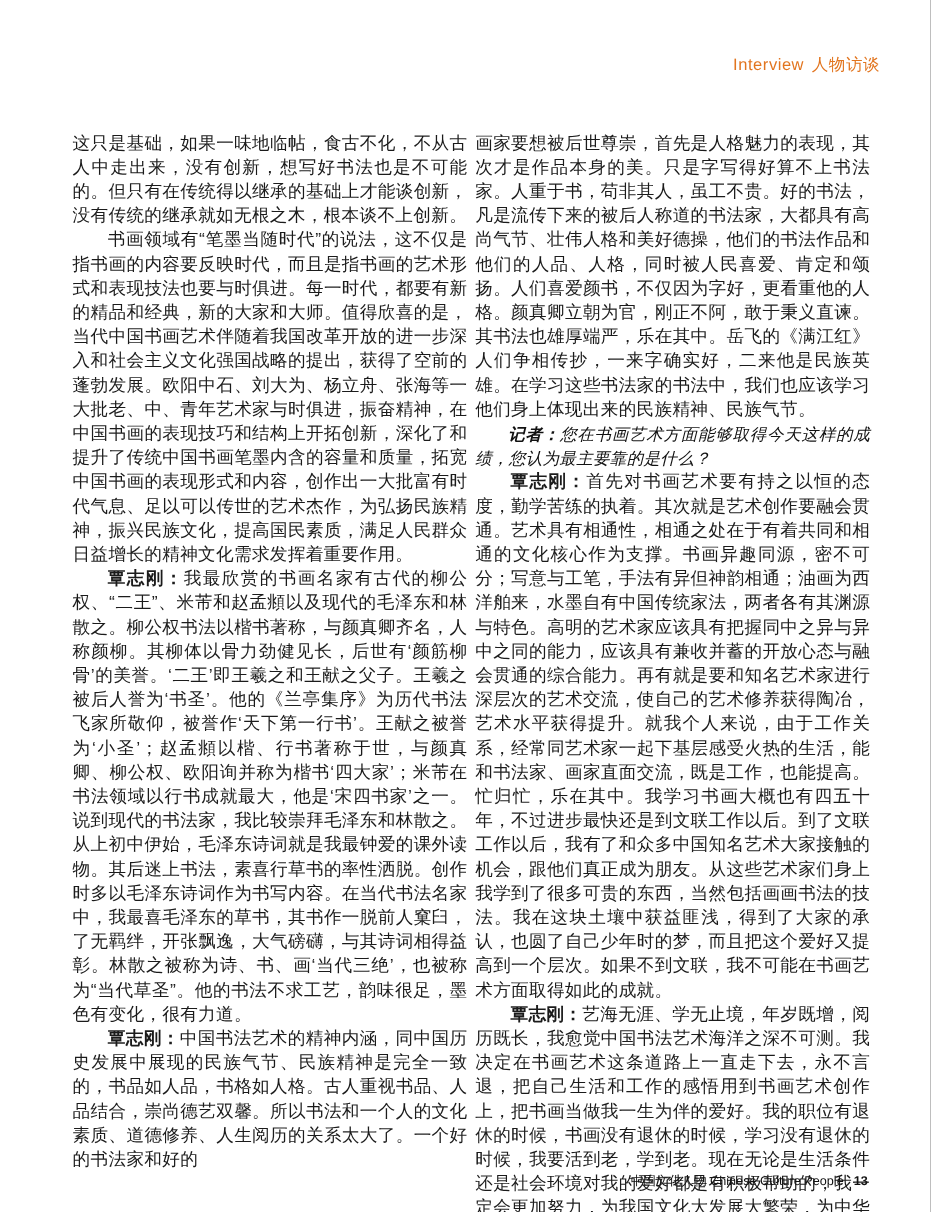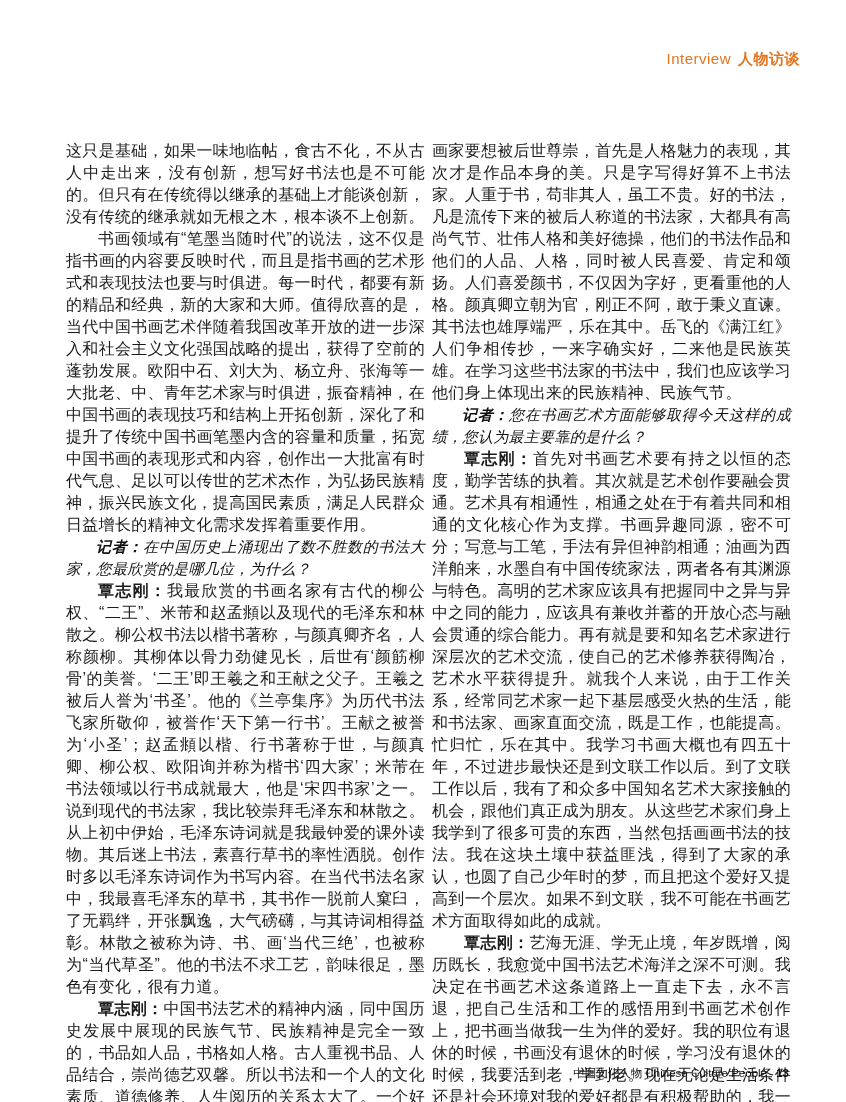--- a/index.html
+++ b/index.html
@@ -11,36 +11,36 @@
     overflow:hidden;
     font-family:"Liberation Sans","DejaVu Sans",sans-serif;
   }
   .header{
     position:absolute;
     top:50px;right:46px;
     font-size:15px;
     letter-spacing:0.5px;
     white-space:nowrap;
   }
-  .header .zh{font-weight:bold;margin-left:7px;}
+  .header .zh{font-weight:normal;margin-left:7px;}
   .col{
     position:absolute;
     top:120px;
     width:359px;
     font-size:16px;
     line-height:22px;
     color:#1b1b1b;
     text-align:justify;
     text-justify:inter-ideograph;
     letter-spacing:0.3px;
   }
   .col-left{left:66px;}
   .col-right{left:432px;}
   .col p{margin:0;padding:0;text-indent:2em;}
-  .col p.no-indent{text-indent:0;margin-top:20px;}
+  .col p.no-indent{text-indent:0;}
   .col p.question{
     font-family:"DejaVu Serif","Liberation Serif",serif;
     font-style:italic;
     font-size:15px;
     color:#111;
   }
   .col p b{font-weight:bold;}
   .footer{
     position:absolute;
     top:1066px;right:57px;
@@ -55,21 +55,20 @@
 
 <div class="page">
 
   <div class="header" style="color: rgb(226, 117, 31);">
     <span>Interview</span><span class="zh">人物访谈</span>
   </div>
 
   <div class="col col-left">
       <p class="body no-indent">这只是基础，如果一味地临帖，食古不化，不从古人中走出来，没有创新，想写好书法也是不可能的。但只有在传统得以继承的基础上才能谈创新，没有传统的继承就如无根之木，根本谈不上创新。</p>
       <p class="body">书画领域有“笔墨当随时代”的说法，这不仅是指书画的内容要反映时代，而且是指书画的艺术形式和表现技法也要与时俱进。每一时代，都要有新的精品和经典，新的大家和大师。值得欣喜的是，当代中国书画艺术伴随着我国改革开放的进一步深入和社会主义文化强国战略的提出，获得了空前的蓬勃发展。欧阳中石、刘大为、杨立舟、张海等一大批老、中、青年艺术家与时俱进，振奋精神，在中国书画的表现技巧和结构上开拓创新，深化了和提升了传统中国书画笔墨内含的容量和质量，拓宽中国书画的表现形式和内容，创作出一大批富有时代气息、足以可以传世的艺术杰作，为弘扬民族精神，振兴民族文化，提高国民素质，满足人民群众日益增长的精神文化需求发挥着重要作用。</p>
-      <p class="question"><b>记者：</b>在中国历史上涌现出了数不胜数的书法大家，您最欣赏的是哪几位，为什么？</p>
       <p class="answer"><b>覃志刚：</b>我最欣赏的书画名家有古代的柳公权、“二王”、米芾和赵孟頫以及现代的毛泽东和林散之。柳公权书法以楷书著称，与颜真卿齐名，人称颜柳。其柳体以骨力劲健见长，后世有‘颜筋柳骨’的美誉。‘二王’即王羲之和王献之父子。王羲之被后人誉为‘书圣’。他的《兰亭集序》为历代书法飞家所敬仰，被誉作‘天下第一行书’。王献之被誉为‘小圣’；赵孟頫以楷、行书著称于世，与颜真卿、柳公权、欧阳询并称为楷书‘四大家’；米芾在书法领域以行书成就最大，他是‘宋四书家’之一。说到现代的书法家，我比较崇拜毛泽东和林散之。从上初中伊始，毛泽东诗词就是我最钟爱的课外读物。其后迷上书法，素喜行草书的率性洒脱。创作时多以毛泽东诗词作为书写内容。在当代书法名家中，我最喜毛泽东的草书，其书作一脱前人窠臼，了无羁绊，开张飘逸，大气磅礴，与其诗词相得益彰。林散之被称为诗、书、画‘当代三绝’，也被称为“当代草圣”。他的书法不求工艺，韵味很足，墨色有变化，很有力道。</p>
       <p class="answer"><b>覃志刚：</b>中国书法艺术的精神内涵，同中国历史发展中展现的民族气节、民族精神是完全一致的，书品如人品，书格如人格。古人重视书品、人品结合，崇尚德艺双馨。所以书法和一个人的文化素质、道德修养、人生阅历的关系太大了。一个好的书法家和好的</p>
     </div>
   <div class="col col-right">
       <p class="body no-indent">画家要想被后世尊崇，首先是人格魅力的表现，其次才是作品本身的美。只是字写得好算不上书法家。人重于书，苟非其人，虽工不贵。好的书法，凡是流传下来的被后人称道的书法家，大都具有高尚气节、壮伟人格和美好德操，他们的书法作品和他们的人品、人格，同时被人民喜爱、肯定和颂扬。人们喜爱颜书，不仅因为字好，更看重他的人格。颜真卿立朝为官，刚正不阿，敢于秉义直谏。其书法也雄厚端严，乐在其中。岳飞的《满江红》人们争相传抄，一来字确实好，二来他是民族英雄。在学习这些书法家的书法中，我们也应该学习他们身上体现出来的民族精神、民族气节。</p>
       <p class="question"><b>记者：</b>您在书画艺术方面能够取得今天这样的成绩，您认为最主要靠的是什么？</p>
       <p class="answer"><b>覃志刚：</b>首先对书画艺术要有持之以恒的态度，勤学苦练的执着。其次就是艺术创作要融会贯通。艺术具有相通性，相通之处在于有着共同和相通的文化核心作为支撑。书画异趣同源，密不可分；写意与工笔，手法有异但神韵相通；油画为西洋舶来，水墨自有中国传统家法，两者各有其渊源与特色。高明的艺术家应该具有把握同中之异与异中之同的能力，应该具有兼收并蓄的开放心态与融会贯通的综合能力。再有就是要和知名艺术家进行深层次的艺术交流，使自己的艺术修养获得陶冶，艺术水平获得提升。就我个人来说，由于工作关系，经常同艺术家一起下基层感受火热的生活，能和书法家、画家直面交流，既是工作，也能提高。忙归忙，乐在其中。我学习书画大概也有四五十年，不过进步最快还是到文联工作以后。到了文联工作以后，我有了和众多中国知名艺术大家接触的机会，跟他们真正成为朋友。从这些艺术家们身上我学到了很多可贵的东西，当然包括画画书法的技法。我在这块土壤中获益匪浅，得到了大家的承认，也圆了自己少年时的梦，而且把这个爱好又提高到一个层次。如果不到文联，我不可能在书画艺术方面取得如此的成就。</p>
       <p class="answer"><b>覃志刚：</b>艺海无涯、学无止境，年岁既增，阅历既长，我愈觉中国书法艺术海洋之深不可测。我决定在书画艺术这条道路上一直走下去，永不言退，把自己生活和工作的感悟用到书画艺术创作上，把书画当做我一生为伴的爱好。我的职位有退休的时候，书画没有退休的时候，学习没有退休的时候，我要活到老，学到老。现在无论是生活条件还是社会环境对我的爱好都是有积极帮助的，我一定会更加努力，为我国文化大发展大繁荣，为中华民族伟大复兴做出积极贡献。</p>
     </div>
 

